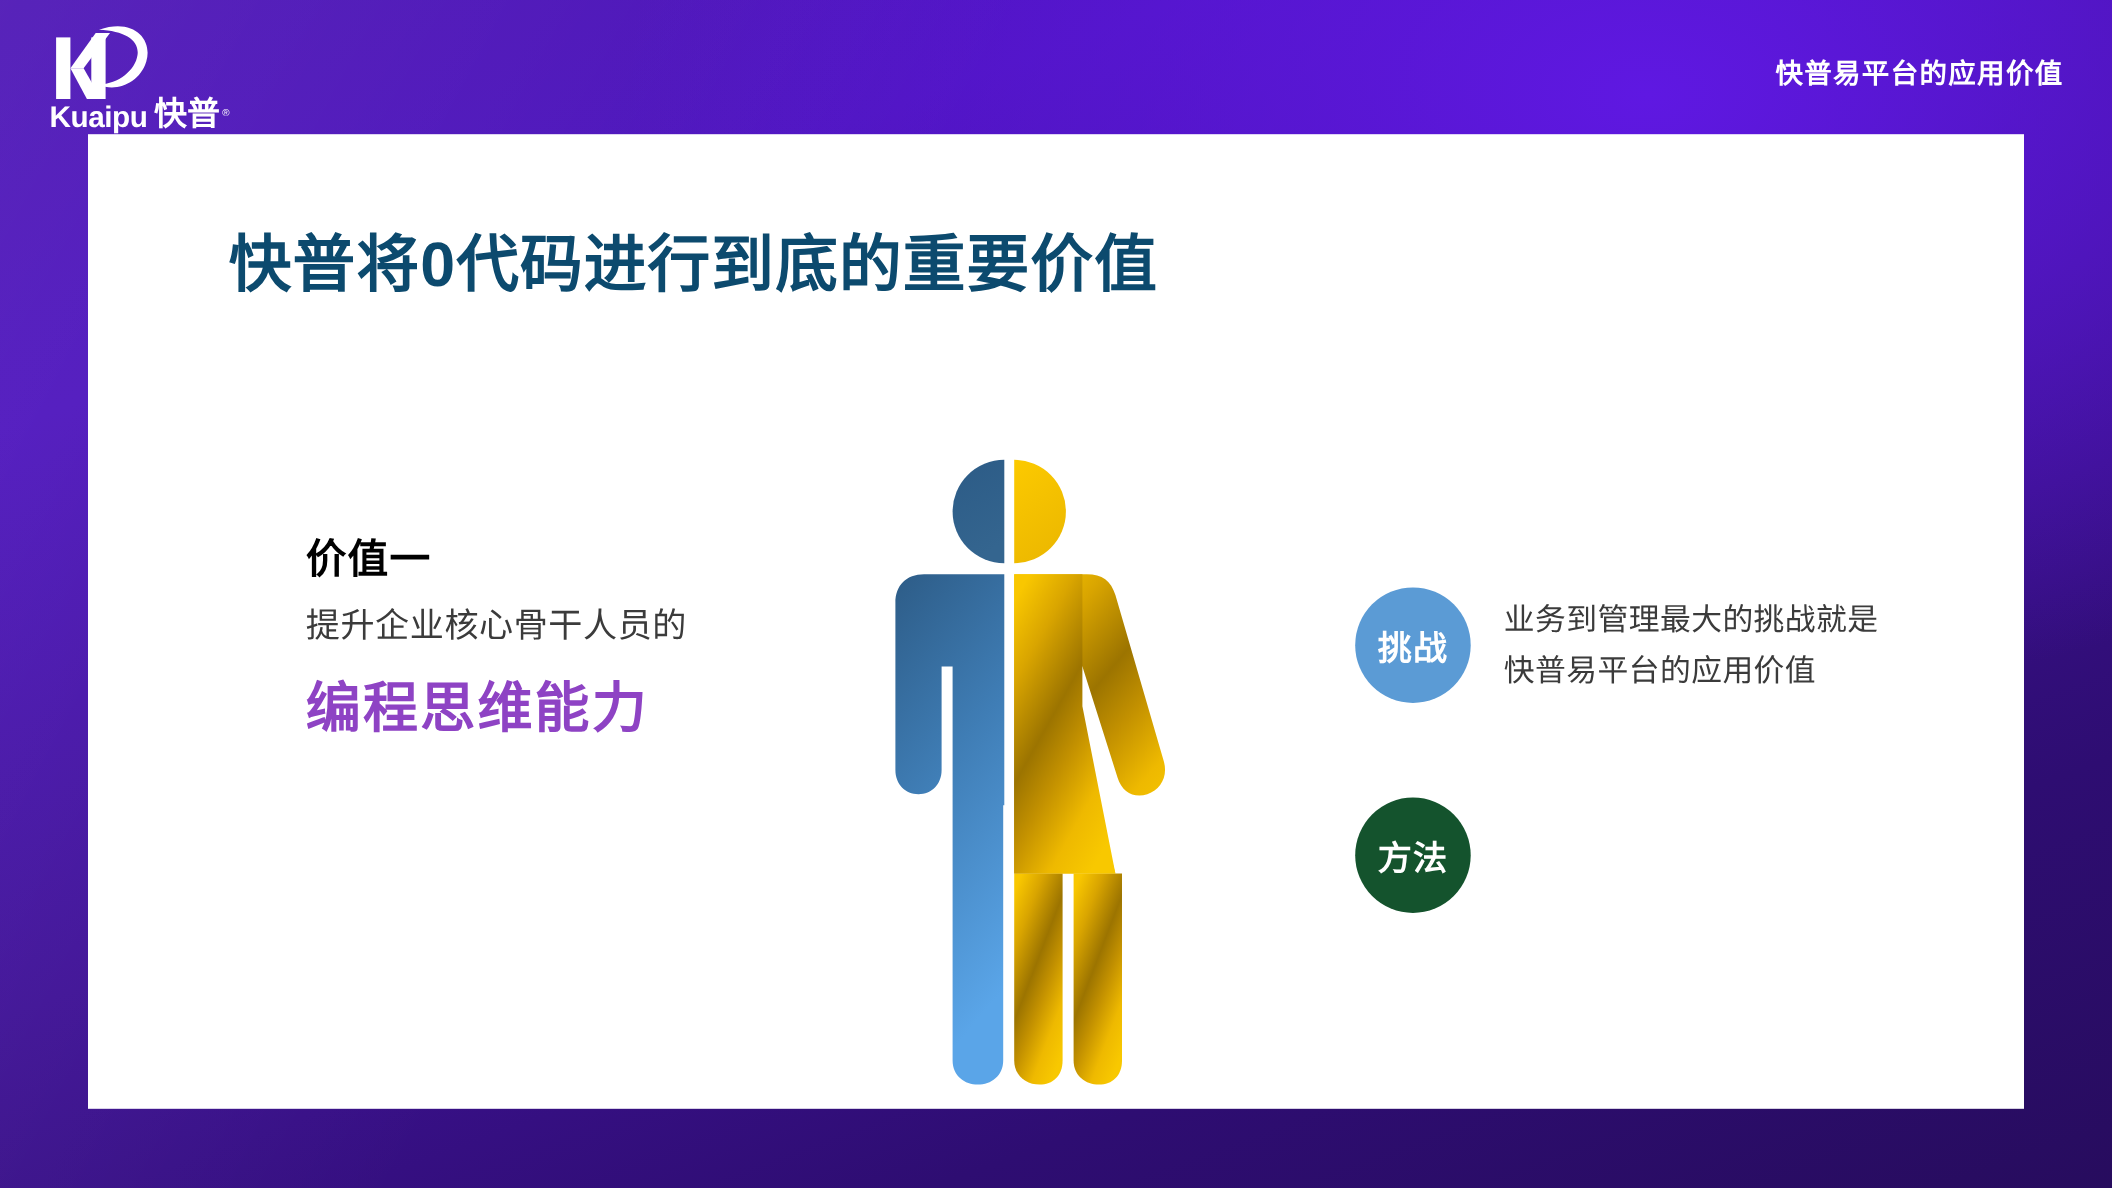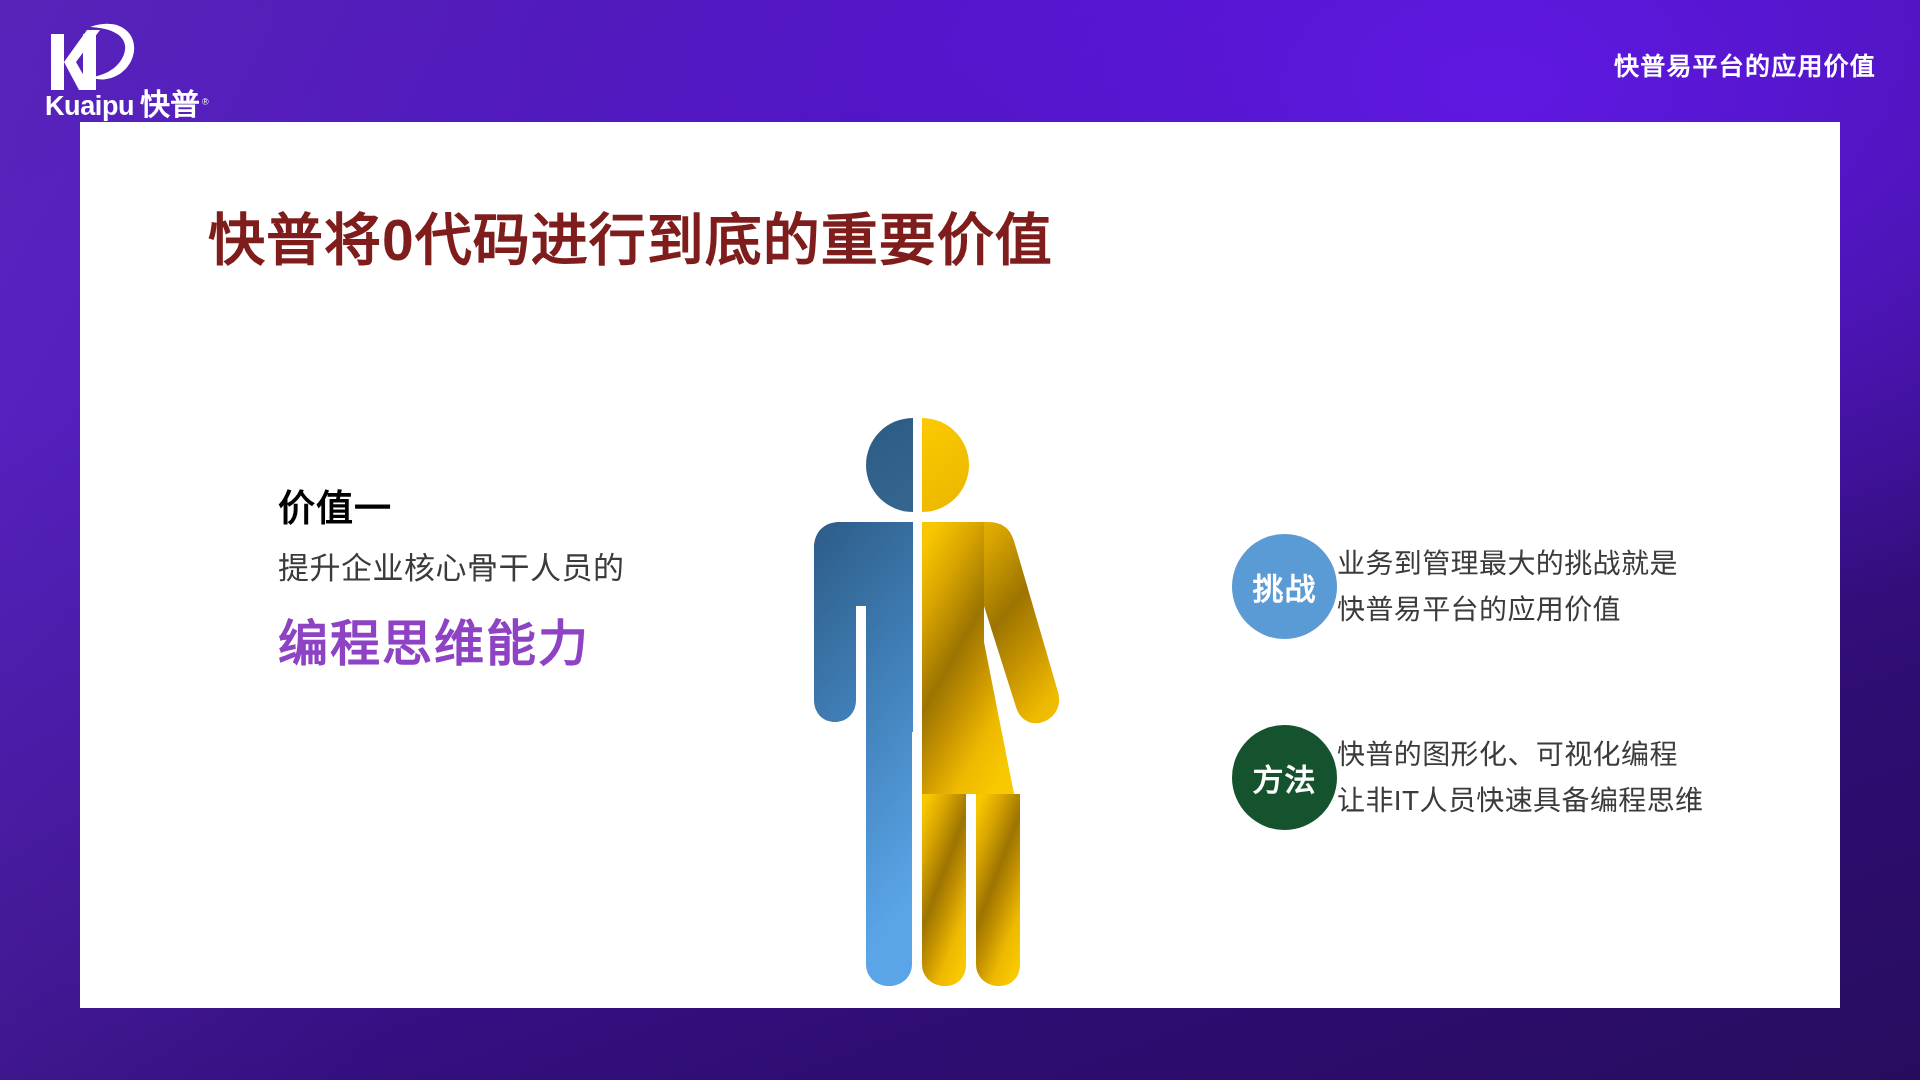--- a/index.html
+++ b/index.html
@@ -92,21 +92,21 @@
     background: #ffffff;
   }
 
   
   .card-title {
     position: absolute;
     left: 128px;
     top: 72px;
     font-size: 57px;
     font-weight: 700;
-    color: #7f1d1d;
+    color: #0c4a6e;
     letter-spacing: 1px;
     white-space: nowrap;
   }
 
   
   .value-block {
     position: absolute;
     left: 198px;
     top: 367px;
     width: 430px;
@@ -168,20 +168,21 @@
     justify-content: center;
     color: #ffffff;
     font-size: 31px;
     font-weight: 700;
     letter-spacing: 1px;
   }
   .point-badge.challenge { background: #5b9bd5; }
   .point-badge.method    { background: #14532d; }
 
   .point-text {
+    margin-left: 30px;
     color: #3b3b3b;
     font-size: 28px;
     font-weight: 400;
     line-height: 1.62;
     letter-spacing: 0.4px;
   }
 </style>
 </head>
 <body>
 
@@ -300,21 +301,17 @@
       <div class="point-row">
         <div class="point-badge challenge">挑战</div>
         <div class="point-text">
           <div>业务到管理最大的挑战就是</div>
           <div>快普易平台的应用价值</div>
         </div>
       </div>
 
       <div class="point-row">
         <div class="point-badge method">方法</div>
-        <div class="point-text">
-          <div>快普的图形化、可视化编程</div>
-          <div>让非IT人员快速具备编程思维</div>
-        </div>
       </div>
 
     </div>
   </div>
 </div>
 
 </body></html>

